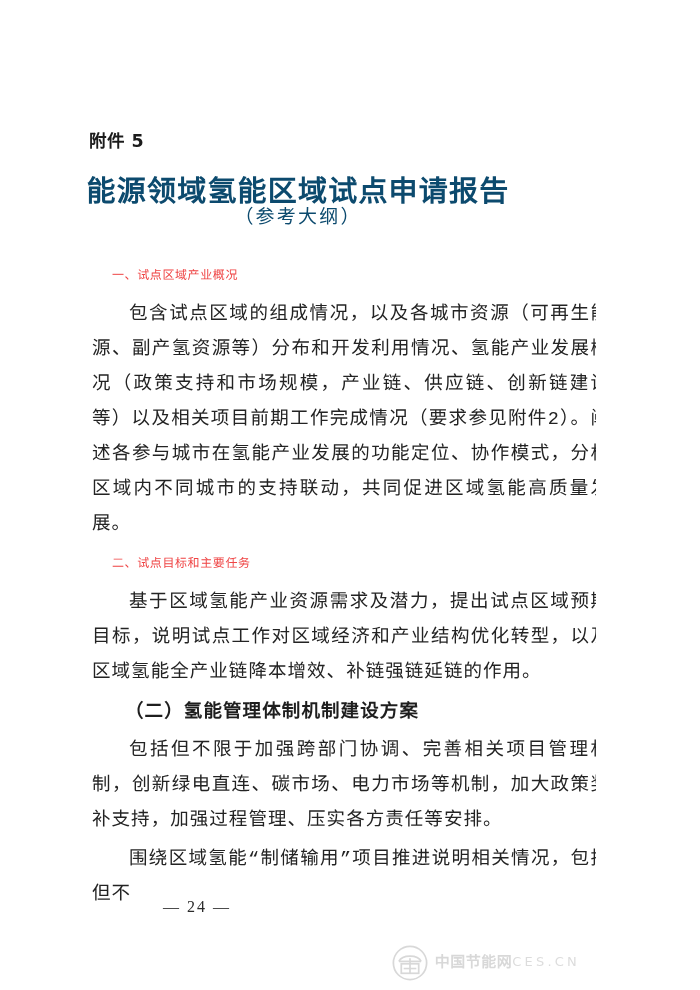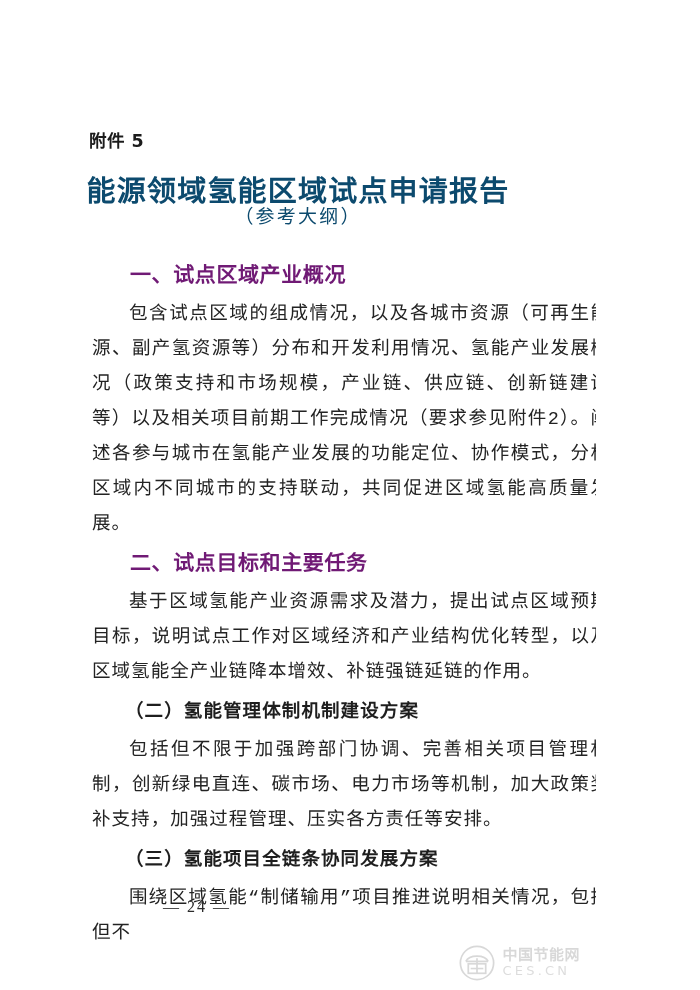--- a/index.html
+++ b/index.html
@@ -67,23 +67,23 @@
   .body-col {
     position: absolute;
     left: 88px;
     top: 258px;
     width: 526px;
   }
 
   
   .h1-cn {
     font-family: "DejaVu Sans", "Liberation Sans", sans-serif;
-    font-weight: bold;
-    font-size: 21px;
-    color: #701a75;
+    font-weight: normal;
+    font-size: 12px;
+    color: #ef4444;
     line-height: 35px;
     text-indent: 2em;
     letter-spacing: 0.6px;
     margin: 0;
   }
 
   
   .h2-cn {
     font-family: "Liberation Serif", "DejaVu Serif", serif;
     font-size: 18.5px;
@@ -134,21 +134,21 @@
   }
 
   .wm-logo {
     width: 38px;
     height: 38px;
     flex: 0 0 38px;
   }
 
   .wm-text {
     display: flex;
-    flex-direction: column;
+    flex-direction: row;
     justify-content: center;
     line-height: 1.05;
   }
 
   .wm-cn {
     font-family: "DejaVu Sans", "Liberation Sans", sans-serif;
     font-weight: bold;
     font-size: 15px;
     letter-spacing: 0.5px;
     color: #9a9a9a;
@@ -177,21 +177,20 @@
     <h2 class="h1-cn">一、试点区域产业概况</h2>
     <p class="p-cn">包含试点区域的组成情况，以及各城市资源（可再生能源、副产氢资源等）分布和开发利用情况、氢能产业发展概况（政策支持和市场规模，产业链、供应链、创新链建设等）以及相关项目前期工作完成情况（要求参见附件2）。阐述各参与城市在氢能产业发展的功能定位、协作模式，分析区域内不同城市的支持联动，共同促进区域氢能高质量发展。</p>
 
     <h2 class="h1-cn">二、试点目标和主要任务</h2>
 
     <p class="p-cn">基于区域氢能产业资源需求及潜力，提出试点区域预期目标，说明试点工作对区域经济和产业结构优化转型，以及区域氢能全产业链降本增效、补链强链延链的作用。</p>
 
     <h3 class="h2-cn">（二）氢能管理体制机制建设方案</h3>
     <p class="p-cn">包括但不限于加强跨部门协调、完善相关项目管理机制，创新绿电直连、碳市场、电力市场等机制，加大政策奖补支持，加强过程管理、压实各方责任等安排。</p>
 
-    <h3 class="h2-cn">（三）氢能项目全链条协同发展方案</h3>
     <p class="p-cn">围绕区域氢能“制储输用”项目推进说明相关情况，包括但不</p>
 
   </div>
 
   <div class="page-number">— 24 —</div>
 
   <div class="watermark">
     <svg class="wm-logo" viewBox="0 0 48 48" xmlns="http://www.w3.org/2000/svg">
       <circle cx="24" cy="24" r="21" fill="none" stroke="#9a9a9a" stroke-width="2.2"></circle>
       <path d="M10 22 C14 13, 34 13, 38 22" fill="none" stroke="#9a9a9a" stroke-width="2.2"></path>

